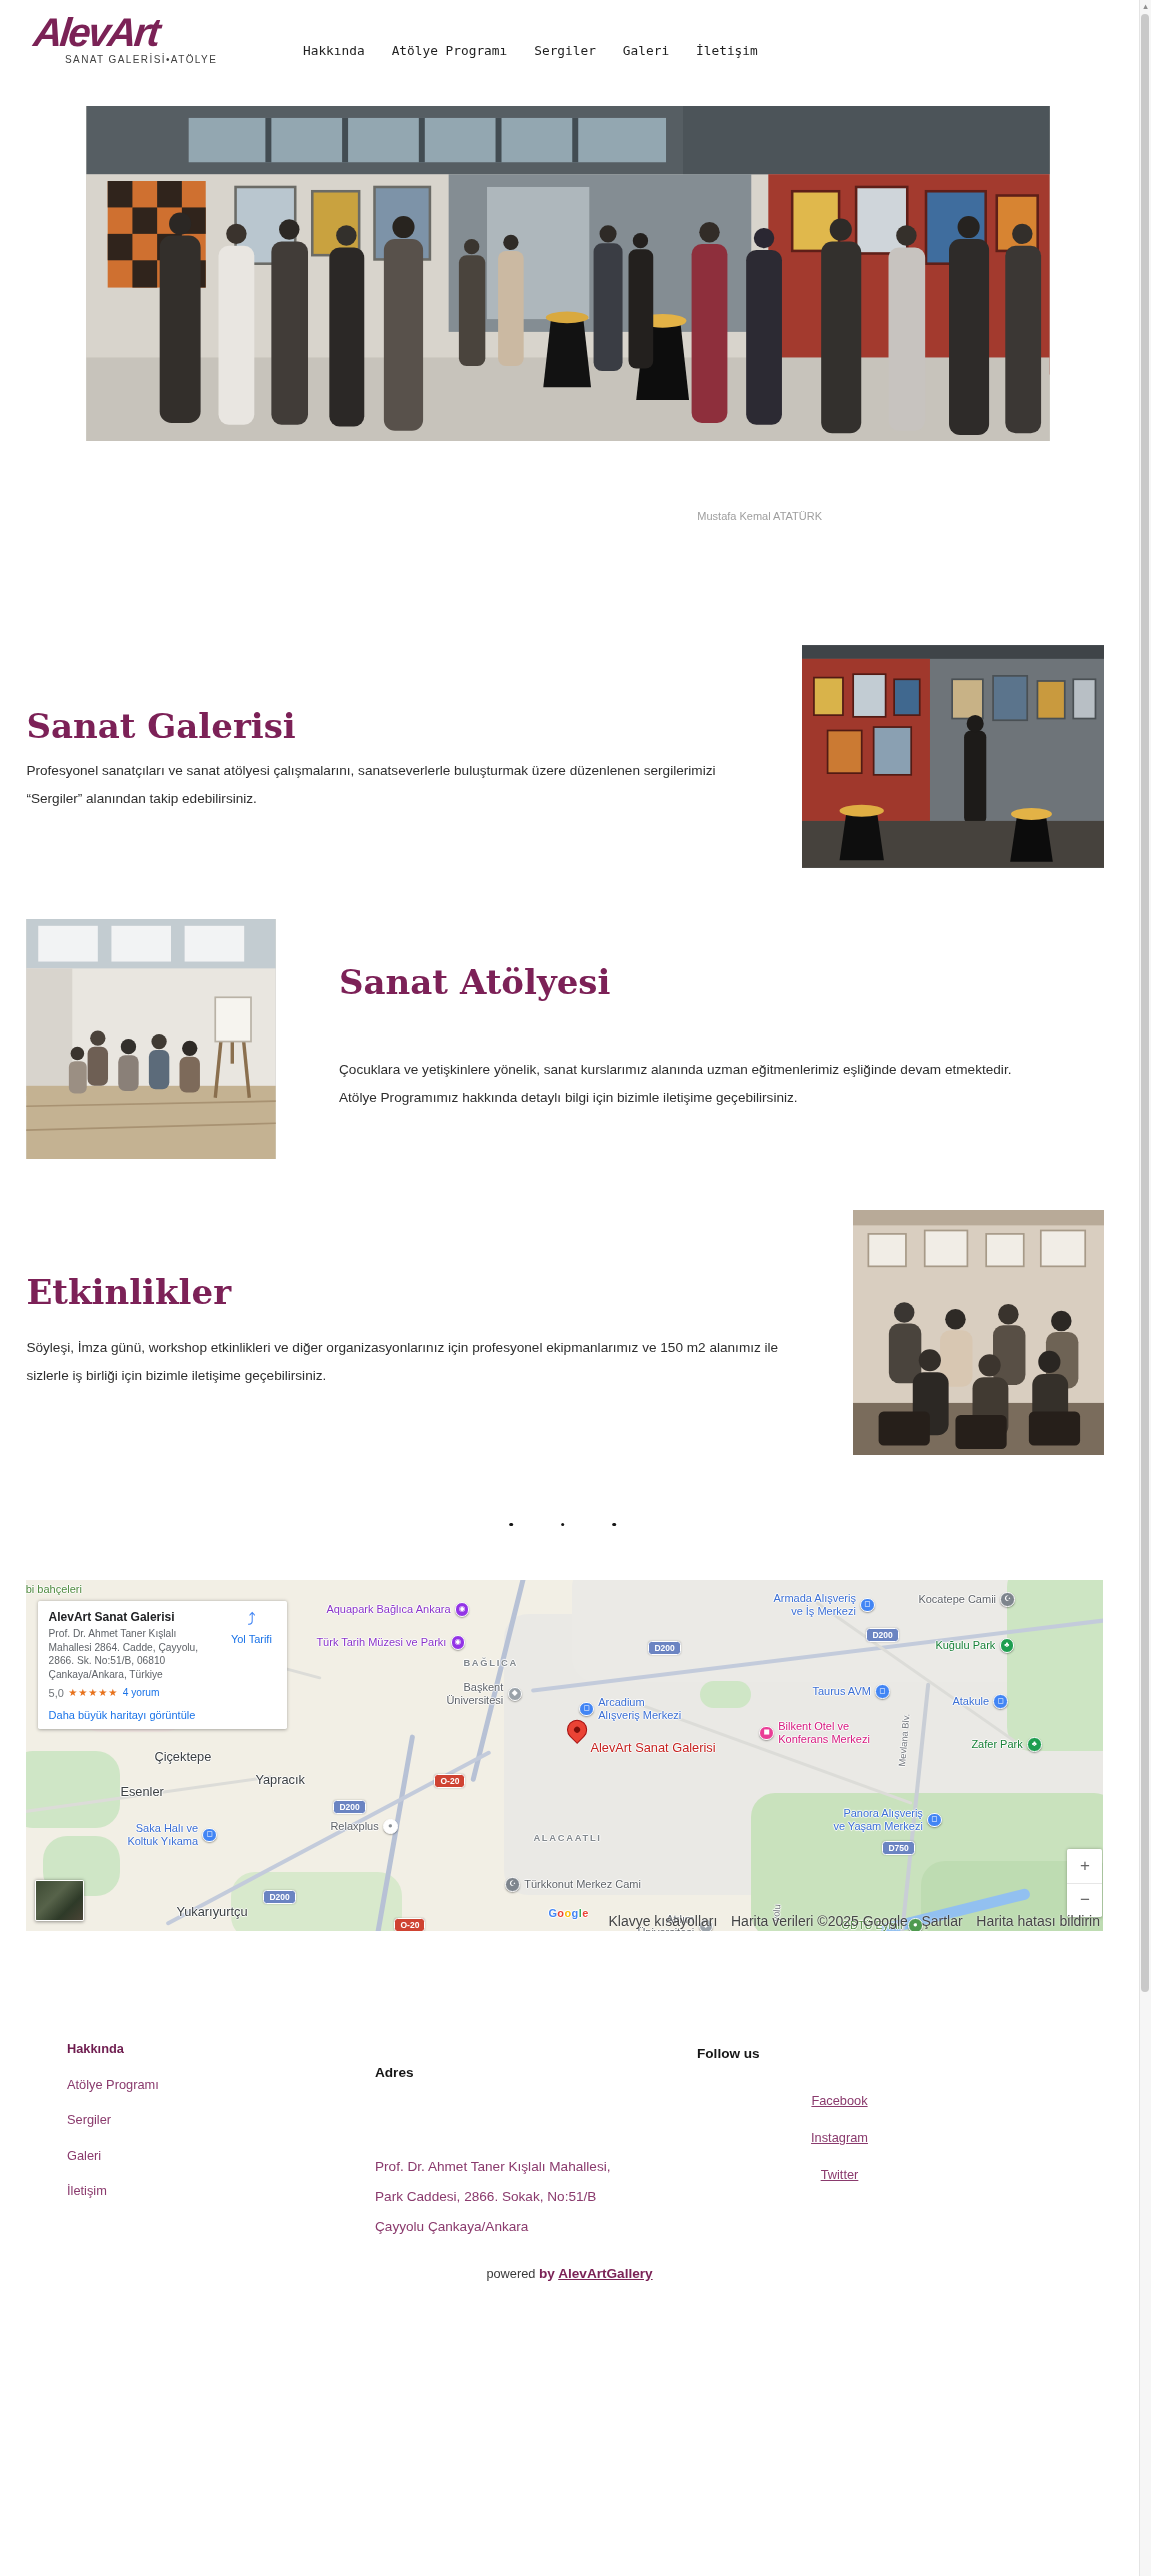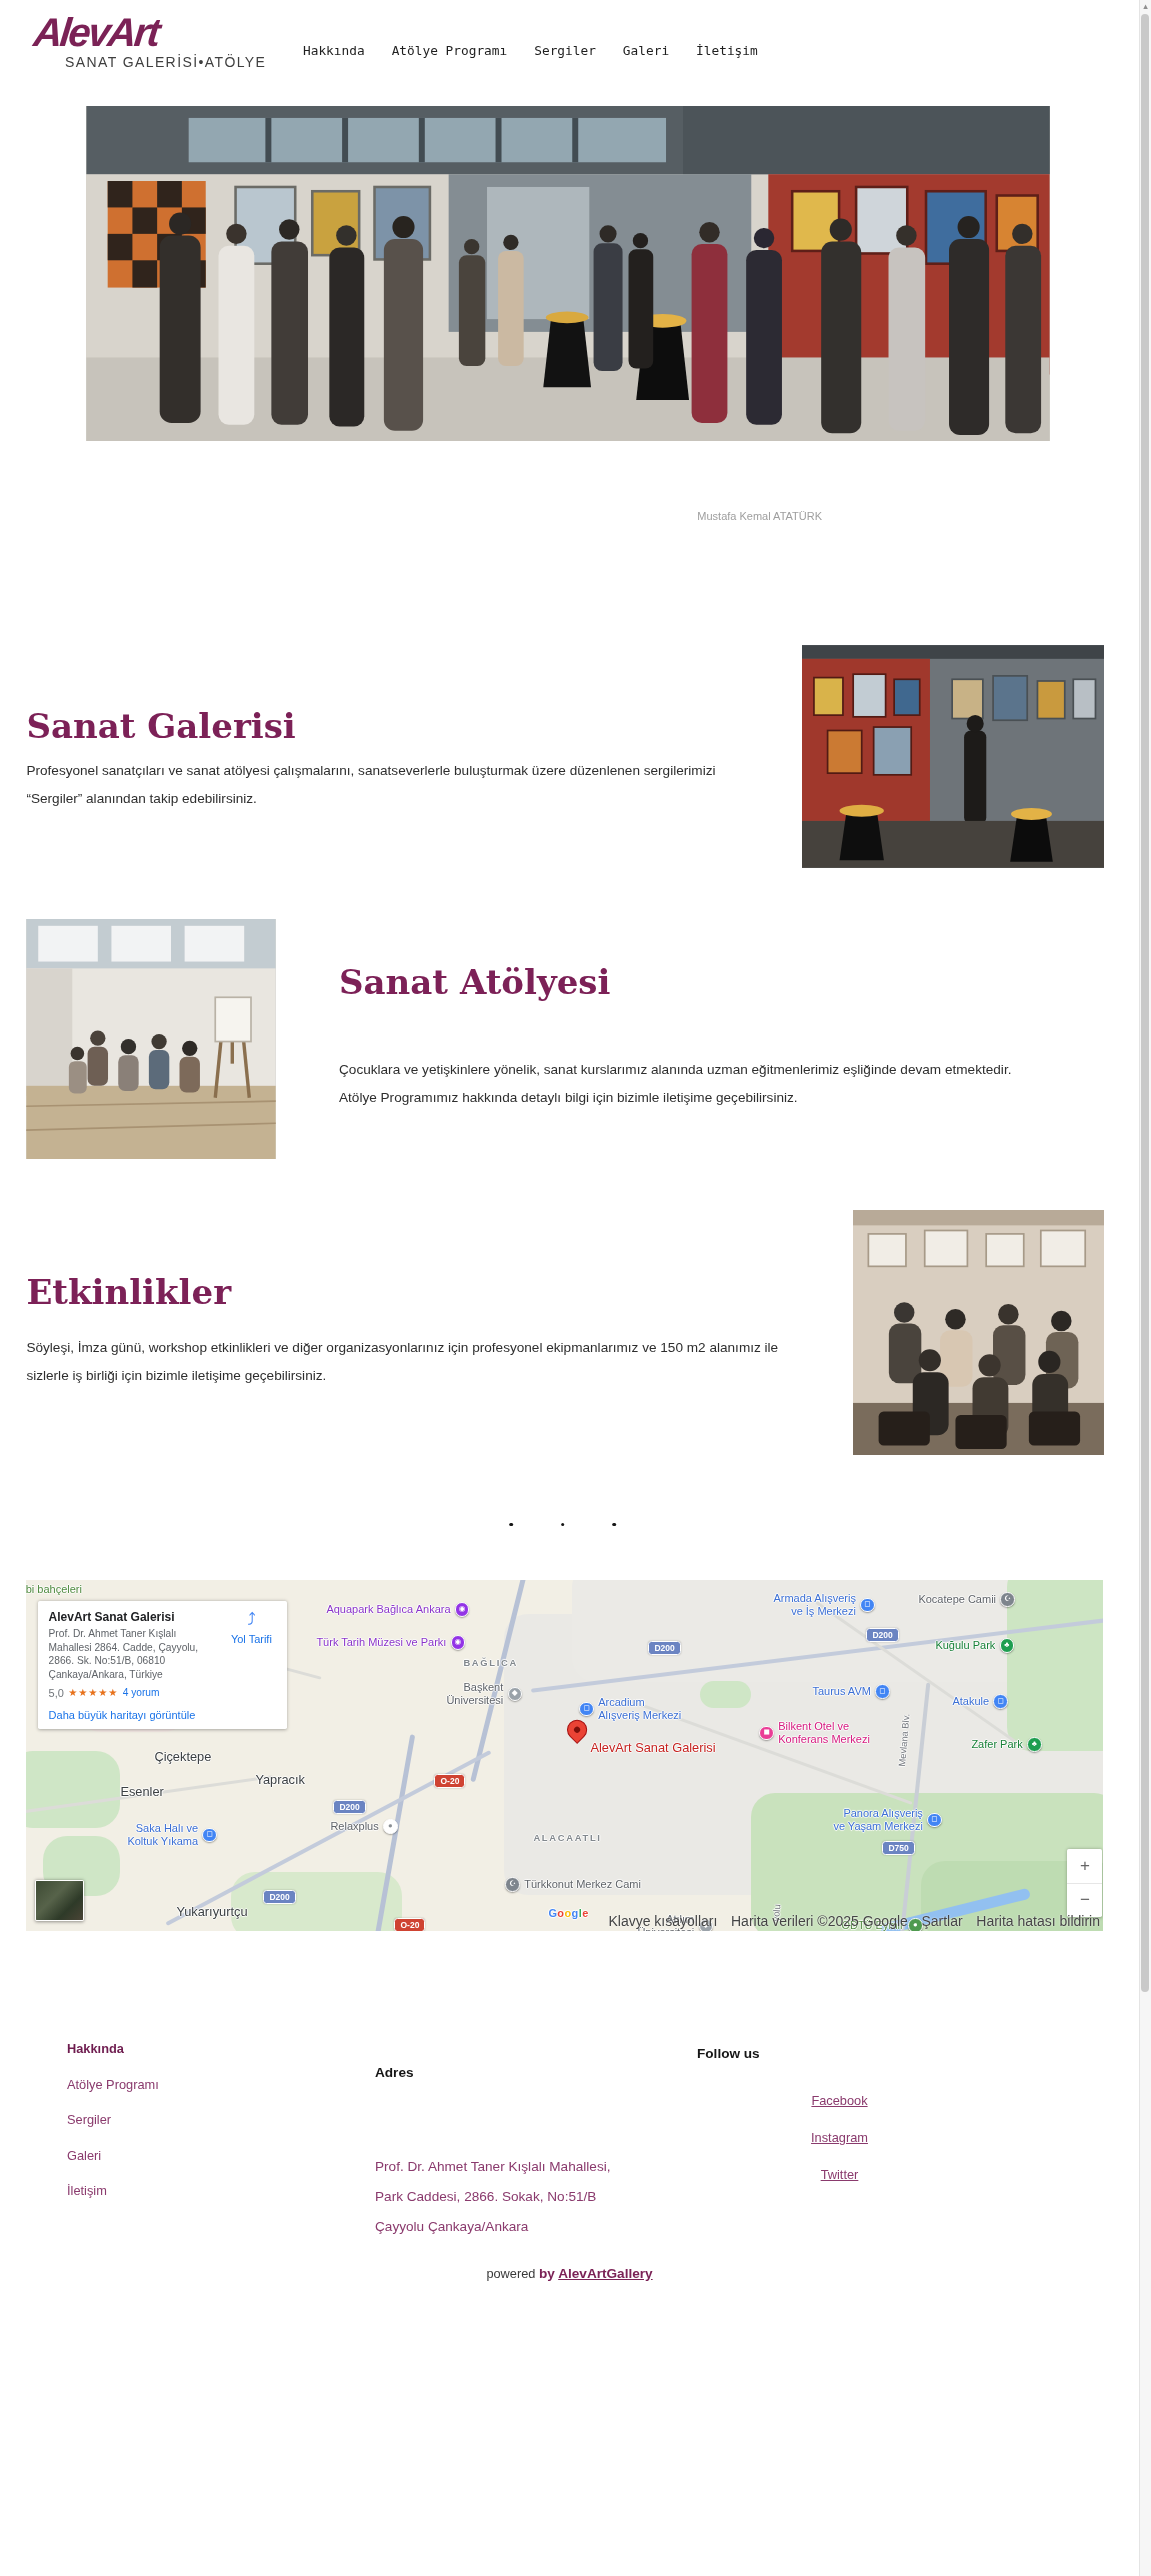--- a/index.html
+++ b/index.html
@@ -9,21 +9,21 @@
   *{margin:0;padding:0;box-sizing:border-box;}
   html,body{overflow:hidden;}
   body{width:1151px;height:2576px;position:relative;background:#fff;
        font-family:"Liberation Sans",sans-serif;color:var(--bodyText);}
   .abs{position:absolute;}
 
   
   .logo{left:34px;top:12px;}
   .logo-word{font-family:"Liberation Sans",sans-serif;font-style:italic;font-weight:bold;
     font-size:40px;letter-spacing:-2.6px;color:var(--brand);transform:skewX(-6deg);display:inline-block;line-height:1;}
-  .logo-sub{font-size:14px;letter-spacing:1.4px;color:#3f3f3f;margin:1.7px 0 0 31px;}
+  .logo-sub{font-size:10px;letter-spacing:1.4px;color:#3f3f3f;margin:1.7px 0 0 31px;}
   .nav{left:303px;top:43px;display:flex;gap:27px;font-family:"DejaVu Sans Mono",monospace;
        font-size:12.8px;color:#1f1f1f;}
   .nav a{color:#1f1f1f;text-decoration:none;cursor:pointer;}
 
   
   .sb-track{right:0;top:0;width:12px;height:2576px;background:#f6f6f6;border-left:0.9px solid #e4e4e4;}
   .sb-up{right:1.7px;top:1.7px;font-size:7.7px;color:#8f8f8f;}
   .sb-thumb{right:1.7px;top:13.6px;width:8.5px;height:1978px;background:#c9c9c9;border-radius:5.1px;}
 
   

